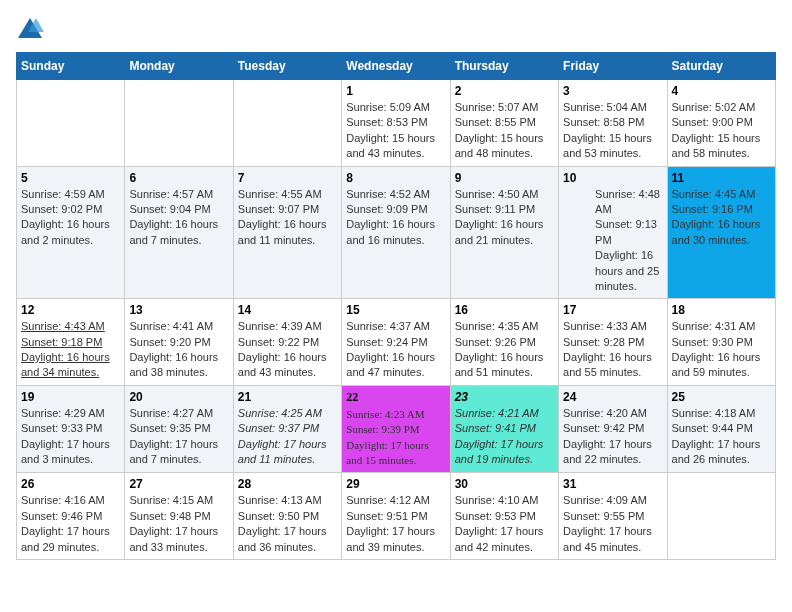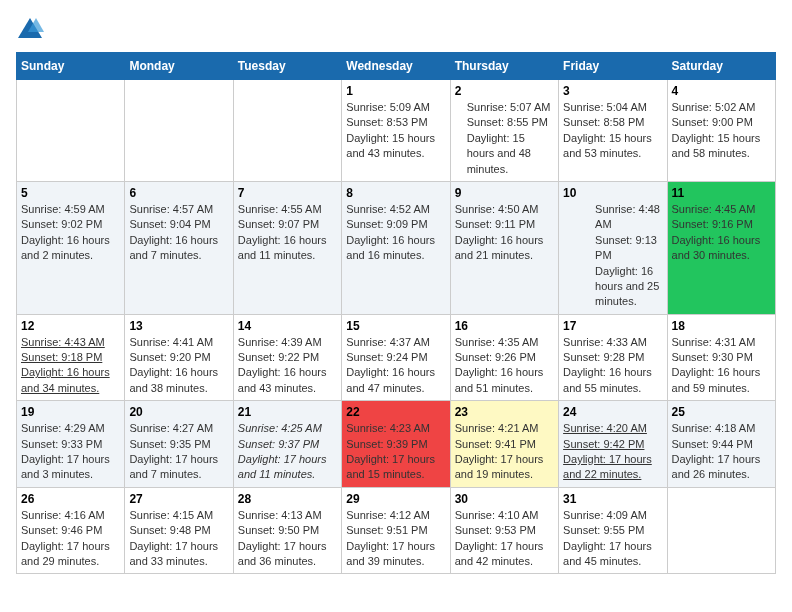--- a/index.html
+++ b/index.html
@@ -123,21 +123,21 @@
         <td class="empty-cell"></td>
         <td class="empty-cell"></td>
         <td>
           <div class="day-num">1</div>
           <div class="day-info" style="white-space: pre-line;">Sunrise: 5:09 AM
 Sunset: 8:53 PM
 Daylight: 15 hours and 43 minutes.</div>
         </td>
         <td>
           <div class="day-num">2</div>
-          <div class="day-info" style="white-space: pre-line; margin-left: 12px;">Sunrise: 5:07 AM
+          <div class="day-info" style="white-space: pre-line;">Sunrise: 5:07 AM
 Sunset: 8:55 PM
 Daylight: 15 hours and 48 minutes.</div>
         </td>
         <td>
           <div class="day-num">3</div>
           <div class="day-info" style="white-space: pre-line;">Sunrise: 5:04 AM
 Sunset: 8:58 PM
 Daylight: 15 hours and 53 minutes.</div>
         </td>
         <td>
@@ -177,21 +177,21 @@
           <div class="day-info" style="white-space: pre-line;">Sunrise: 4:50 AM
 Sunset: 9:11 PM
 Daylight: 16 hours and 21 minutes.</div>
         </td>
         <td style="background: rgb(240, 244, 248);">
           <div class="day-num">10</div>
           <div class="day-info" style="white-space: pre-line; margin-left: 32px;">Sunrise: 4:48 AM
 Sunset: 9:13 PM
 Daylight: 16 hours and 25 minutes.</div>
         </td>
-        <td style="background: #22c55e;">
+        <td style="background: #0ea5e9;">
           <div class="day-num">11</div>
           <div class="day-info" style="white-space: pre-line;">Sunrise: 4:45 AM
 Sunset: 9:16 PM
 Daylight: 16 hours and 30 minutes.</div>
         </td>
       </tr>
       <tr>
         <td>
           <div class="day-num">12</div>
           <div class="day-info" style="white-space: pre-line; text-decoration: underline;">Sunrise: 4:43 AM
@@ -247,35 +247,35 @@
           <div class="day-info" style="white-space: pre-line;">Sunrise: 4:27 AM
 Sunset: 9:35 PM
 Daylight: 17 hours and 7 minutes.</div>
         </td>
         <td style="background: rgb(240, 244, 248);">
           <div class="day-num">21</div>
           <div class="day-info" style="white-space: pre-line; font-style: italic;">Sunrise: 4:25 AM
 Sunset: 9:37 PM
 Daylight: 17 hours and 11 minutes.</div>
         </td>
-        <td style="background: #ef4444;">
+        <td style="background: #d946ef; font-family: Liberation Serif, serif;">
           <div class="day-num">22</div>
           <div class="day-info" style="white-space: pre-line;">Sunrise: 4:23 AM
 Sunset: 9:39 PM
 Daylight: 17 hours and 15 minutes.</div>
         </td>
-        <td style="background: #fef9c3;">
+        <td style="background: #5eead4; font-style: italic;">
           <div class="day-num">23</div>
           <div class="day-info" style="white-space: pre-line;">Sunrise: 4:21 AM
 Sunset: 9:41 PM
 Daylight: 17 hours and 19 minutes.</div>
         </td>
         <td style="background: rgb(240, 244, 248);">
           <div class="day-num">24</div>
-          <div class="day-info" style="white-space: pre-line; text-decoration: underline;">Sunrise: 4:20 AM
+          <div class="day-info" style="white-space: pre-line;">Sunrise: 4:20 AM
 Sunset: 9:42 PM
 Daylight: 17 hours and 22 minutes.</div>
         </td>
         <td style="background: rgb(240, 244, 248);">
           <div class="day-num">25</div>
           <div class="day-info" style="white-space: pre-line;">Sunrise: 4:18 AM
 Sunset: 9:44 PM
 Daylight: 17 hours and 26 minutes.</div>
         </td>
       </tr>

